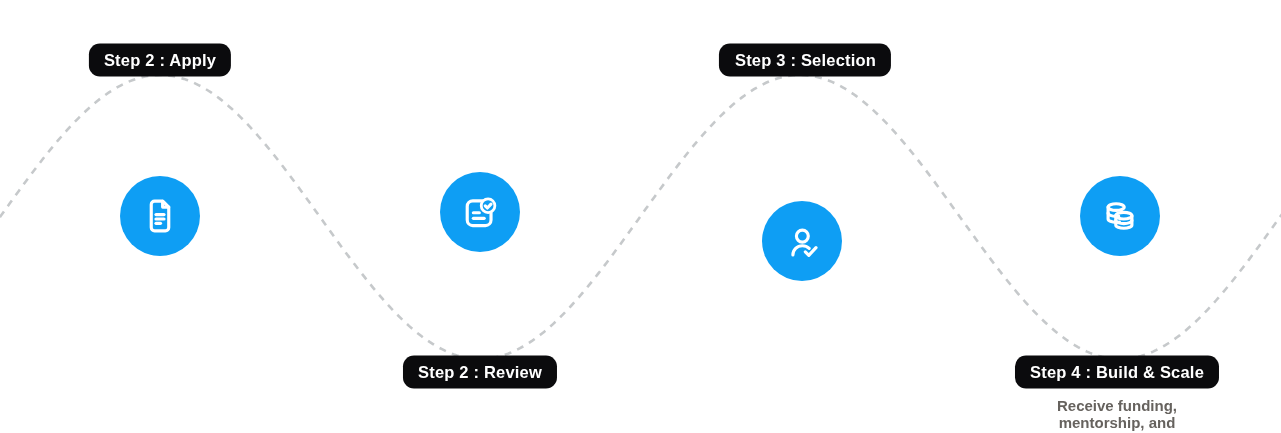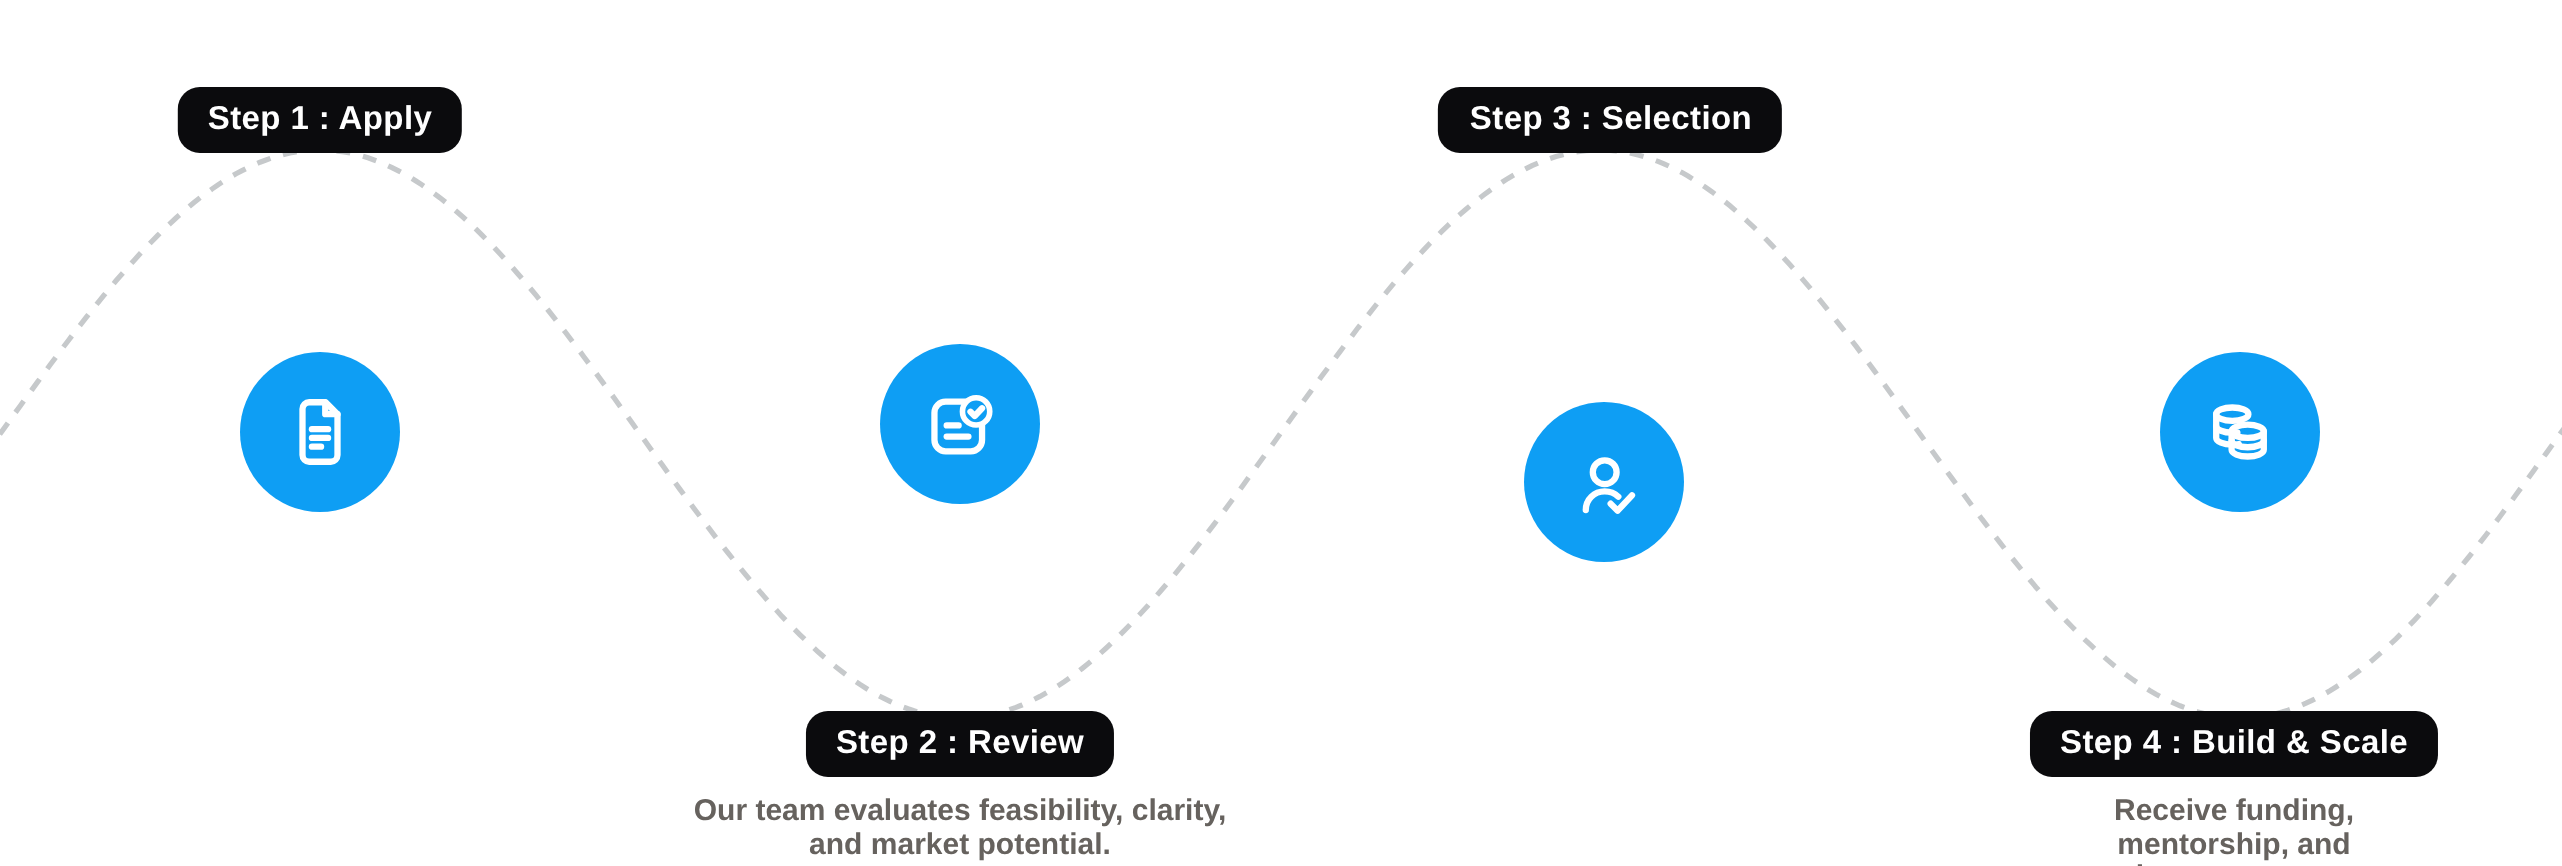--- a/index.html
+++ b/index.html
@@ -65,21 +65,21 @@
 </head>
 <body style="background: rgb(255, 255, 255);">
 
 <div class="stage">
 
   <svg class="wave" viewBox="0 0 1281 433" aria-hidden="true">
     <polyline fill="none" stroke="#c6c9cb" stroke-width="2.6" stroke-dasharray="7 6.5" points="-8,228.1 -5,224.0 -2,219.8 1,215.6 4,211.4 7,207.2 10,203.1 13,198.9 16,194.8 19,190.7 22,186.6 25,182.5 28,178.5 31,174.4 34,170.5 37,166.5 40,162.7 43,158.8 46,155.0 49,151.3 52,147.6 55,144.0 58,140.4 61,137.0 64,133.5 67,130.2 70,126.9 73,123.7 76,120.6 79,117.6 82,114.6 85,111.8 88,109.0 91,106.4 94,103.8 97,101.3 100,98.9 103,96.7 106,94.5 109,92.4 112,90.5 115,88.6 118,86.9 121,85.3 124,83.8 127,82.4 130,81.1 133,80.0 136,78.9 139,78.0 142,77.2 145,76.5 148,76.0 151,75.6 154,75.2 157,75.1 160,75.0 163,75.1 166,75.2 169,75.6 172,76.0 175,76.5 178,77.2 181,78.0 184,78.9 187,80.0 190,81.1 193,82.4 196,83.8 199,85.3 202,86.9 205,88.6 208,90.5 211,92.4 214,94.5 217,96.7 220,98.9 223,101.3 226,103.8 229,106.4 232,109.0 235,111.8 238,114.6 241,117.6 244,120.6 247,123.7 250,126.9 253,130.2 256,133.5 259,137.0 262,140.4 265,144.0 268,147.6 271,151.3 274,155.0 277,158.8 280,162.7 283,166.5 286,170.5 289,174.4 292,178.5 295,182.5 298,186.6 301,190.7 304,194.8 307,198.9 310,203.1 313,207.2 316,211.4 319,215.6 322,219.8 325,224.0 328,228.1 331,232.3 334,236.5 337,240.6 340,244.7 343,248.8 346,252.9 349,256.9 352,260.9 355,264.8 358,268.8 361,272.6 364,276.4 367,280.2 370,283.9 373,287.6 376,291.2 379,294.7 382,298.2 385,301.6 388,304.9 391,308.2 394,311.3 397,314.4 400,317.4 403,320.3 406,323.1 409,325.9 412,328.5 415,331.1 418,333.5 421,335.8 424,338.1 427,340.2 430,342.2 433,344.1 436,346.0 439,347.7 442,349.2 445,350.7 448,352.1 451,353.3 454,354.4 457,355.4 460,356.3 463,357.0 466,357.7 469,358.2 472,358.6 475,358.8 478,359.0 481,359.0 484,358.9 487,358.7 490,358.3 493,357.8 496,357.3 499,356.5 502,355.7 505,354.7 508,353.7 511,352.5 514,351.2 517,349.7 520,348.2 523,346.5 526,344.8 529,342.9 532,340.9 535,338.8 538,336.6 541,334.3 544,331.9 547,329.4 550,326.8 553,324.1 556,321.3 559,318.4 562,315.4 565,312.4 568,309.2 571,306.0 574,302.7 577,299.3 580,295.9 583,292.4 586,288.8 589,285.2 592,281.5 595,277.7 598,273.9 601,270.1 604,266.1 607,262.2 610,258.2 613,254.2 616,250.1 619,246.1 622,242.0 625,237.8 628,233.7 631,229.5 634,225.4 637,221.2 640,217.0 643,212.8 646,208.6 649,204.5 652,200.3 655,196.2 658,192.0 661,187.9 664,183.9 667,179.8 670,175.8 673,171.8 676,167.9 679,163.9 682,160.1 685,156.3 688,152.5 691,148.8 694,145.2 697,141.6 700,138.1 703,134.7 706,131.3 709,128.0 712,124.8 715,121.6 718,118.6 721,115.6 724,112.7 727,109.9 730,107.2 733,104.6 736,102.1 739,99.7 742,97.4 745,95.2 748,93.1 751,91.1 754,89.2 757,87.5 760,85.8 763,84.3 766,82.8 769,81.5 772,80.3 775,79.3 778,78.3 781,77.5 784,76.7 787,76.2 790,75.7 793,75.3 796,75.1 799,75.0 802,75.0 805,75.2 808,75.4 811,75.8 814,76.3 817,77.0 820,77.7 823,78.6 826,79.6 829,80.7 832,81.9 835,83.3 838,84.8 841,86.3 844,88.0 847,89.9 850,91.8 853,93.8 856,95.9 859,98.2 862,100.5 865,102.9 868,105.5 871,108.1 874,110.9 877,113.7 880,116.6 883,119.6 886,122.7 889,125.8 892,129.1 895,132.4 898,135.8 901,139.3 904,142.8 907,146.4 910,150.1 913,153.8 916,157.6 919,161.4 922,165.2 925,169.2 928,173.1 931,177.1 934,181.1 937,185.2 940,189.3 943,193.4 946,197.5 949,201.7 952,205.9 955,210.0 958,214.2 961,218.4 964,222.6 967,226.8 970,230.9 973,235.1 976,239.2 979,243.3 982,247.4 985,251.5 988,255.5 991,259.6 994,263.5 997,267.5 1000,271.3 1003,275.2 1006,279.0 1009,282.7 1012,286.4 1015,290.0 1018,293.6 1021,297.0 1024,300.5 1027,303.8 1030,307.1 1033,310.3 1036,313.4 1039,316.4 1042,319.4 1045,322.2 1048,325.0 1051,327.6 1054,330.2 1057,332.7 1060,335.1 1063,337.3 1066,339.5 1069,341.6 1072,343.5 1075,345.4 1078,347.1 1081,348.7 1084,350.2 1087,351.6 1090,352.9 1093,354.0 1096,355.1 1099,356.0 1102,356.8 1105,357.5 1108,358.0 1111,358.4 1114,358.8 1117,358.9 1120,359.0 1123,358.9 1126,358.8 1129,358.4 1132,358.0 1135,357.5 1138,356.8 1141,356.0 1144,355.1 1147,354.0 1150,352.9 1153,351.6 1156,350.2 1159,348.7 1162,347.1 1165,345.4 1168,343.5 1171,341.6 1174,339.5 1177,337.3 1180,335.1 1183,332.7 1186,330.2 1189,327.6 1192,325.0 1195,322.2 1198,319.4 1201,316.4 1204,313.4 1207,310.3 1210,307.1 1213,303.8 1216,300.5 1219,297.0 1222,293.6 1225,290.0 1228,286.4 1231,282.7 1234,279.0 1237,275.2 1240,271.3 1243,267.5 1246,263.5 1249,259.6 1252,255.5 1255,251.5 1258,247.4 1261,243.3 1264,239.2 1267,235.1 1270,230.9 1273,226.8 1276,222.6 1279,218.4 1282,214.2 1285,210.0 1288,205.9"></polyline>
   </svg>
 
   <div class="pill pill-1">
-    <span>Step 1 : Apply</span>
+    <span>Step 2 : Apply</span>
   </div>
   <div class="icon-circle icon-1">
     <svg viewBox="0 0 24 24" fill="none" stroke="#ffffff" stroke-width="1.8" stroke-linecap="round" stroke-linejoin="round">
       <path d="M13.6 3.5H8.9A1.9 1.9 0 0 0 7 5.4v13.2a1.9 1.9 0 0 0 1.9 1.9h6.2a1.9 1.9 0 0 0 1.9-1.9V6.9Z"></path>
       <path d="M13.5 3.6v3.3H17"></path>
       <path d="M9.7 11.2h4.6"></path>
       <path d="M9.7 13.7h4.6"></path>
       <path d="M9.7 16.2h2.6"></path>
     </svg>
   </div>
@@ -89,22 +89,20 @@
       <rect x="4.7" y="5.6" width="13.6" height="14.2" rx="3.2"></rect>
       <path d="M8.2 12.4h3.4"></path>
       <path d="M8.2 15.6h6.2"></path>
       <circle cx="16.6" cy="8.4" r="3.9" style="fill:var(--accent-blue,#0e9ef4)" stroke-width="1.6"></circle>
       <path d="M15 8.5l1.2 1.2 2.1-2.2"></path>
     </svg>
   </div>
   <div class="pill pill-2">
     <span>Step 2 : Review</span>
   </div>
-  <div class="desc desc-2">Our team evaluates feasibility, clarity,
-and market potential.</div>
 
   <div class="pill pill-3">
     <span>Step 3 : Selection</span>
   </div>
   <div class="icon-circle icon-3">
     <svg viewBox="0 0 24 24" fill="none" stroke="#ffffff" stroke-width="1.8" stroke-linecap="round" stroke-linejoin="round">
       <circle cx="12.2" cy="9.2" r="3.4"></circle>
       <path d="M6.8 20c0-3.1 2.4-5.3 5.4-5.3 1.5 0 2.9.55 3.9 1.5"></path>
       <path d="M13.9 18.2l2 2 4.1-4.4"></path>
     </svg>

